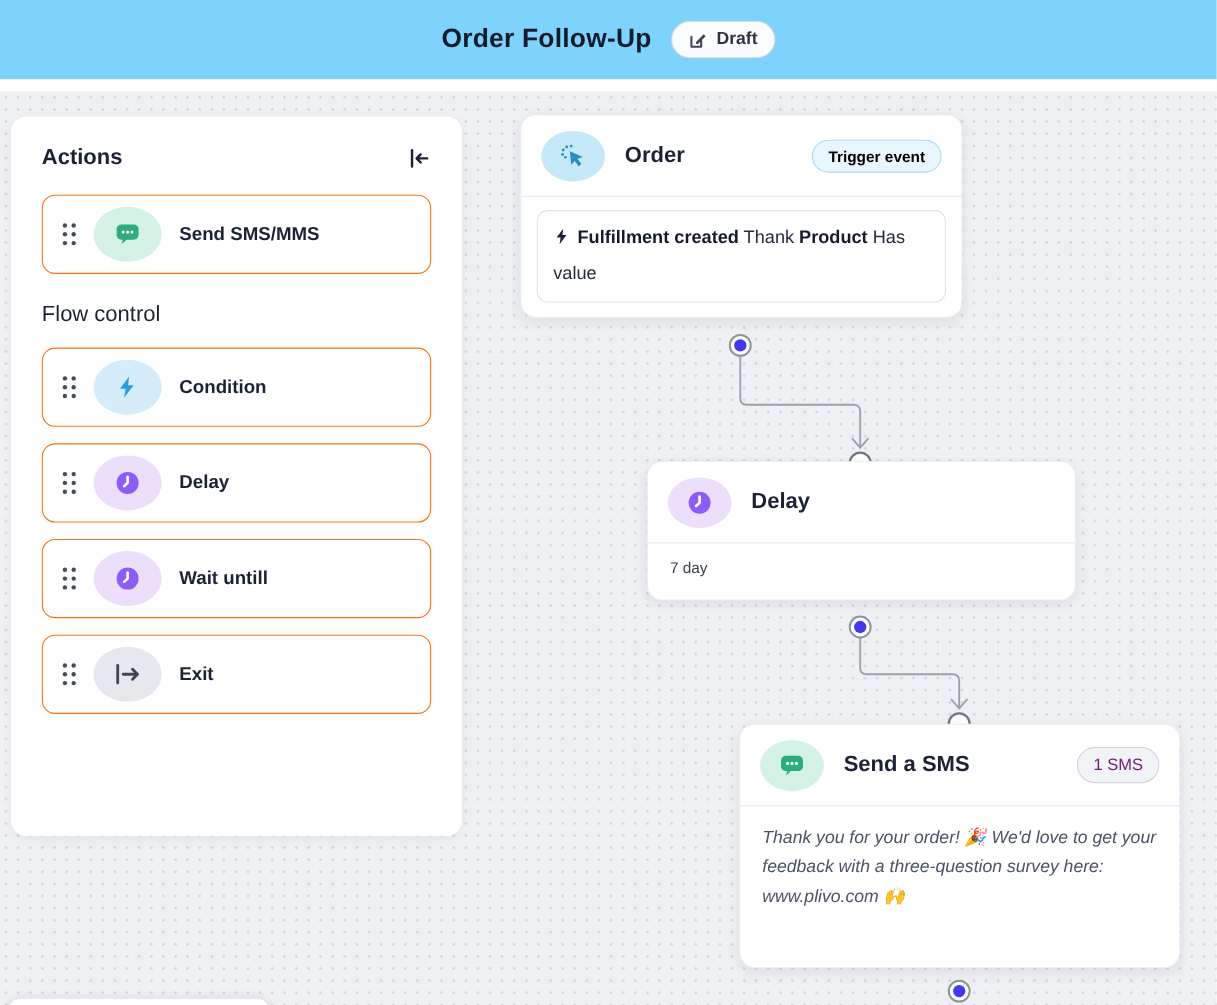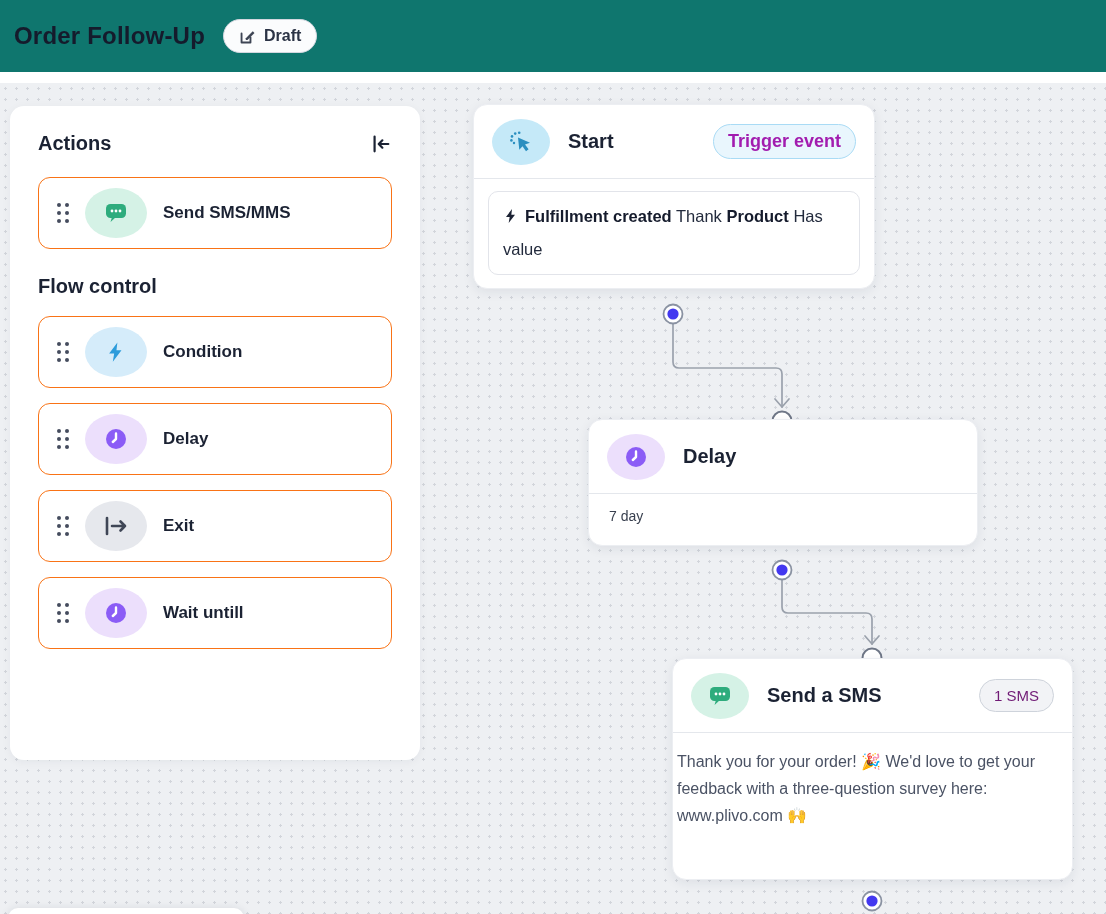--- a/index.html
+++ b/index.html
@@ -1,40 +1,40 @@
 <!DOCTYPE html>
 <html><head>
 <meta charset="utf-8">
 <style>
   html,body{margin:0;padding:0;width:1106px;height:914px;overflow:hidden;
     font-family:"Liberation Sans","DejaVu Sans",sans-serif;background:#ffffff;}
   *{box-sizing:border-box;}
 
   
-  .header{position:absolute;left:0;top:0;width:1106px;height:72px;background:#0f766e;
-    display:flex;align-items:center;padding:0 14px;gap:18px;}
+  .header{position:absolute;left:0;top:0;width:1106px;height:72px;background:#7dd3fc;
+    display:flex;align-items:center;padding:0 14px;gap:18px;justify-content:center;}
   .page-title{font-size:24px;font-weight:800;color:#151b2c;letter-spacing:.2px;}
   .draft-badge{display:inline-flex;align-items:center;gap:8px;padding:7px 15px;
     border:1px solid #d3d7df;border-radius:999px;background:#fbfcfd;
     font-size:16px;font-weight:600;color:#2b3345;cursor:pointer;}
   .draft-badge svg{display:block;}
 
   
   .canvas{position:absolute;left:0;top:72px;width:1106px;height:842px;overflow:hidden;
     background-color:#eef0f3;
     background-image:radial-gradient(circle,#d2d5db 1.1px,transparent 1.3px);
     background-size:11px 11px;margin-top:11px;}
 
   
   .palette{position:absolute;left:10px;top:23px;width:410px;height:654px;background:#ffffff;
     border-radius:14px;box-shadow:0 2px 10px rgba(25,35,60,.05);padding:26px 28px;}
   .palette-head{display:flex;align-items:center;justify-content:space-between;margin-bottom:22px;}
   .palette-title{font-size:20px;font-weight:700;color:#1b2233;}
   .collapse-btn{cursor:pointer;display:flex;align-items:center;}
-  .section-title{font-size:20px;font-weight:700;color:#1b2233;margin:26px 0 18px 0;}
+  .section-title{font-size:20px;font-weight:400;color:#1b2233;margin:26px 0 18px 0;}
   .palette-item{display:flex;align-items:center;gap:16px;height:72px;padding:0 18px;
     border:1px solid #f97316;border-radius:12px;background:#ffffff;margin-bottom:15px;cursor:grab;}
   .drag-dots{display:grid;grid-template-columns:4px 4px;grid-auto-rows:4px;gap:4px;flex:0 0 auto;}
   .drag-dots i{width:4px;height:4px;border-radius:50%;background:#454c5e;display:block;}
   .icon-blob{width:62px;height:50px;border-radius:50%;display:flex;align-items:center;
     justify-content:center;flex:0 0 auto;}
   .blob-green{background:#d5f2e6;}
   .blob-blue{background:#d5ecfa;}
   .blob-purple{background:#ecdffc;}
   .blob-gray{background:#e6e8ed;}
@@ -44,33 +44,33 @@
   
   .node{position:absolute;background:#ffffff;border-radius:14px;
     box-shadow:0 3px 12px rgba(25,35,60,.08);border:1px solid #eceef2;cursor:pointer;}
   .node-head{display:flex;align-items:center;gap:18px;height:73px;padding:0 18px;}
   .node-title{font-size:20px;font-weight:700;color:#1b2233;}
   .node-divider{height:1px;background:#e4e7ec;width:100%;}
   .node-head .icon-blob{width:58px;height:46px;}
 
   .node-start{left:473px;top:21px;width:402px;height:185px;}
   .trigger-badge{margin-left:auto;padding:6px 14px;border:1px solid #a9dbf5;border-radius:999px;
-    background:#e9f6fd;font-size:18px;font-weight:600;color:#a21caf;}
+    background:#e9f6fd;font-size:14px;font-weight:600;color:#000000;}
   .trigger-card{margin:12px 14px;border:1px solid #e2e4ea;border-radius:10px;
     padding:8px 14px;font-size:16.5px;line-height:33px;color:#232b3d;}
   .trigger-card b{color:#151b2c;font-weight:800;}
   .trigger-card svg{vertical-align:-3px;margin-right:6px;}
 
   .node-delay{left:588px;top:336px;width:390px;height:127px;}
   .delay-body{padding:14px 20px;font-size:14px;color:#39404f;}
 
   .node-sms{left:672px;top:575px;width:401px;height:222px;}
   .count-badge{margin-left:auto;padding:7px 14px;border:1px solid #ced3db;border-radius:999px;
     background:#f2f3f6;font-size:15px;font-weight:400;color:#701a75;}
-  .sms-body{padding:15px 4px;font-size:16px;line-height:27px;color:#4a5264;}
+  .sms-body{padding:15px 20px;font-size:16px;line-height:27px;color:#4a5264;font-style:italic;}
 
   
   .edges{position:absolute;left:0;top:0;width:1106px;height:842px;pointer-events:none;}
   .edges .clickable{pointer-events:auto;cursor:pointer;}
 
   
   .bottom-box{position:absolute;left:8px;top:825px;width:236px;height:48px;background:#ffffff;
     border-radius:10px 10px 0 0;box-shadow:0 0 8px rgba(25,35,60,.10);}
 </style>
 </head>
@@ -183,63 +183,63 @@
 
     <div class="palette-item">
       <span class="drag-dots">
           <i></i>
           <i></i>
           <i></i>
           <i></i>
           <i></i>
           <i></i>
         </span>
+      <span class="icon-blob blob-purple">
+        <svg width="24" height="24" viewBox="0 0 24 24">
+            <circle cx="12" cy="12" r="10" fill="#8b5cf6"></circle>
+            <path d="M12 6.5V12l-3.2 3" stroke="#fff" stroke-width="2.4" fill="none" stroke-linecap="round" stroke-linejoin="round"></path>
+          </svg>
+      </span>
+      <span class="item-label">Wait untill</span>
+    </div>
+
+    <div class="palette-item">
+      <span class="drag-dots">
+          <i></i>
+          <i></i>
+          <i></i>
+          <i></i>
+          <i></i>
+          <i></i>
+        </span>
       <span class="icon-blob blob-gray">
         <svg width="26" height="22" viewBox="0 0 26 22">
             <path d="M4 3v16" stroke="#3f4656" stroke-width="2.6" stroke-linecap="round"></path>
             <path d="M9 11h13M17.5 6.5 22 11l-4.5 4.5" fill="none" stroke="#3f4656" stroke-width="2.6" stroke-linecap="round" stroke-linejoin="round"></path>
           </svg>
       </span>
       <span class="item-label">Exit</span>
-    </div>
-
-    <div class="palette-item">
-      <span class="drag-dots">
-          <i></i>
-          <i></i>
-          <i></i>
-          <i></i>
-          <i></i>
-          <i></i>
-        </span>
-      <span class="icon-blob blob-purple">
-        <svg width="24" height="24" viewBox="0 0 24 24">
-            <circle cx="12" cy="12" r="10" fill="#8b5cf6"></circle>
-            <path d="M12 6.5V12l-3.2 3" stroke="#fff" stroke-width="2.4" fill="none" stroke-linecap="round" stroke-linejoin="round"></path>
-          </svg>
-      </span>
-      <span class="item-label">Wait untill</span>
     </div>
   </div>
 
   <div class="node node-start">
     <div class="node-head">
       <span class="icon-blob blob-cyan">
         <svg width="26" height="26" viewBox="0 0 26 26">
           <path d="M10 8.5 22 13.8l-5 1.6 3.6 4.8-2.6 2-3.5-4.9-3.2 3.4z" fill="#2a8fc0"></path>
           <g fill="#2a8fc0">
               <circle cx="7.2" cy="4.6" r="1.3"></circle>
               <circle cx="4" cy="7.4" r="1.3"></circle>
               <circle cx="3.4" cy="11.4" r="1.3"></circle>
               <circle cx="11.2" cy="3.8" r="1.3"></circle>
               <circle cx="6" cy="14" r="1.2"></circle>
             </g>
         </svg>
       </span>
-      <span class="node-title">Start</span>
+      <span class="node-title">Order</span>
       <span class="trigger-badge">Trigger event</span>
     </div>
     <div class="node-divider"></div>
     <div class="trigger-card">
       <svg width="16" height="18" viewBox="0 0 24 24">
           <path d="M13.5 1.5 4.5 13.5h5.5L8.5 22.5l9.5-12.5h-5.5z" fill="#1b2233"></path>
         </svg><b>Fulfillment created</b>
       <span>Thank</span>
       <b>Product</b>
       <span>Has value</span>

